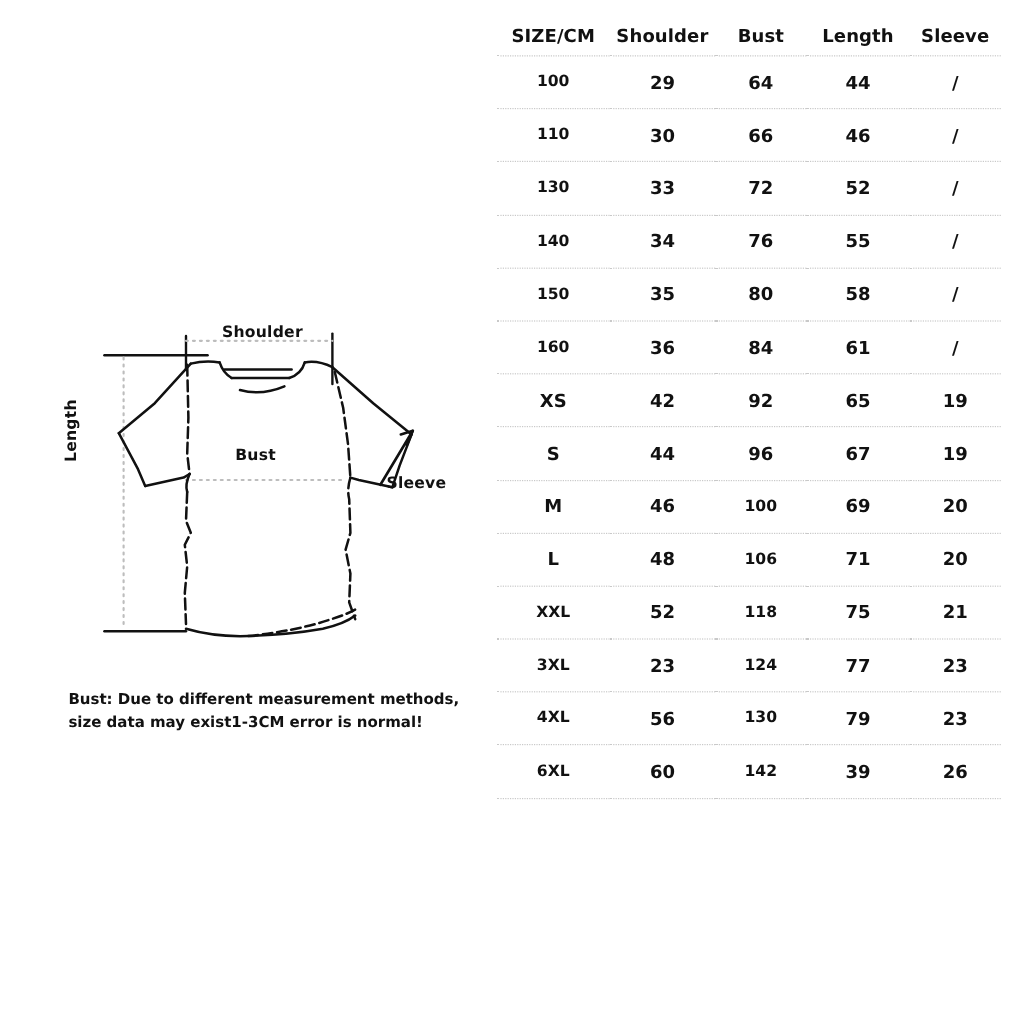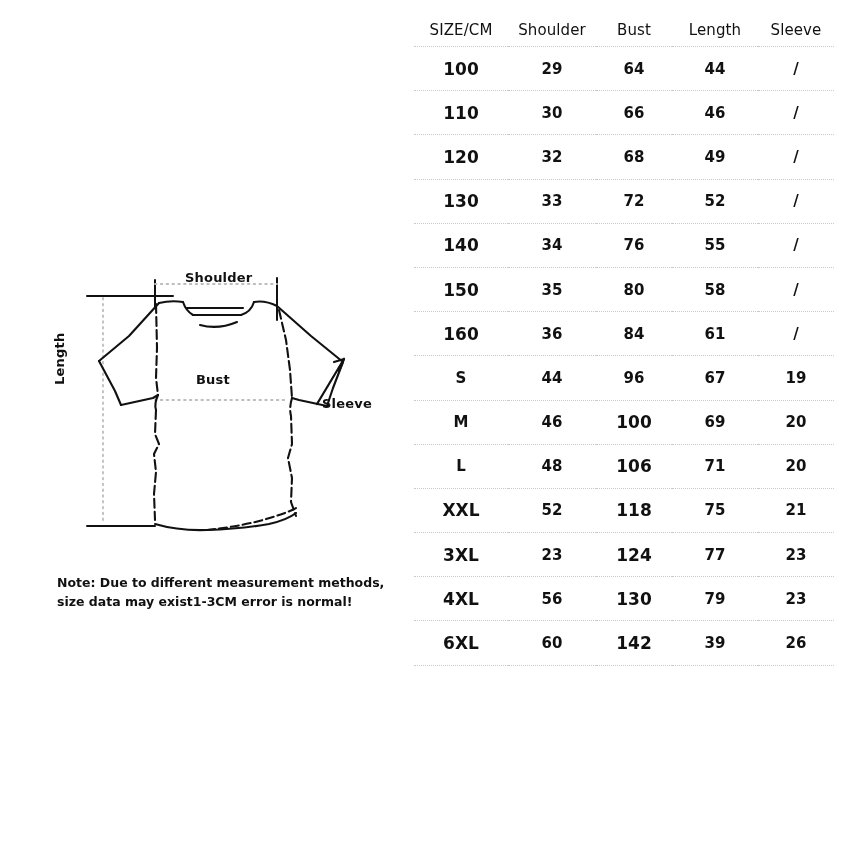--- a/index.html
+++ b/index.html
@@ -96,36 +96,36 @@
 
   table#size-table th,
   table#size-table td {
     text-align: center;
     vertical-align: middle;
     font-family: "DejaVu Sans", sans-serif;
     color: #111111;
     padding: 0;
   }
   table#size-table thead th {
-    font-weight: normal;
+    font-weight: bold;
     font-size: 15px;
     height: 32px;
     letter-spacing: 0.1px;
   }
   table#size-table tbody td {
     font-weight: bold;
     font-size: 15px;
     height: 43.2px;
     border-top: 1px dotted #c9c9c9;
   }
   table#size-table tbody tr:last-child td {
     border-bottom: 1px dotted #c9c9c9;
   }
   table#size-table tbody td.wide-num {
-    font-size: 17px;
+    font-size: 13px;
   }
 </style>
 </head>
 <body>
 
 <div id="page">
 
   <div id="diagram-panel">
 
     <div id="shirt-figure">
@@ -188,21 +188,21 @@
 
     <div class="fig-label" id="label-shoulder">Shoulder</div>
 
     <div class="fig-label" id="label-bust">Bust</div>
 
     <div class="fig-label" id="label-sleeve">Sleeve</div>
 
     <div class="fig-label" id="label-length">Length</div>
 
     <div id="note-block">
-      <span class="note-line">Note: Due to different measurement methods,</span>
+      <span class="note-line">Bust: Due to different measurement methods,</span>
       <span class="note-line">size data may exist1-3CM error is normal!</span>
     </div>
   </div>
 
   <div id="size-table-wrap">
     <table id="size-table">
       <colgroup>
         <col class="c-size">
           <col class="c-sh">
           <col class="c-bust">
@@ -227,27 +227,20 @@
             <td>/</td>
           </tr>
           <tr>
             <td class="wide-num">110</td>
             <td>30</td>
             <td>66</td>
             <td>46</td>
             <td>/</td>
           </tr>
           <tr>
-            <td class="wide-num">120</td>
-            <td>32</td>
-            <td>68</td>
-            <td>49</td>
-            <td>/</td>
-          </tr>
-          <tr>
             <td class="wide-num">130</td>
             <td>33</td>
             <td>72</td>
             <td>52</td>
             <td>/</td>
           </tr>
           <tr>
             <td class="wide-num">140</td>
             <td>34</td>
             <td>76</td>
@@ -260,20 +253,27 @@
             <td>80</td>
             <td>58</td>
             <td>/</td>
           </tr>
           <tr>
             <td class="wide-num">160</td>
             <td>36</td>
             <td>84</td>
             <td>61</td>
             <td>/</td>
+          </tr>
+          <tr>
+            <td>XS</td>
+            <td>42</td>
+            <td>92</td>
+            <td>65</td>
+            <td>19</td>
           </tr>
           <tr>
             <td>S</td>
             <td>44</td>
             <td>96</td>
             <td>67</td>
             <td>19</td>
           </tr>
           <tr>
             <td>M</td>

